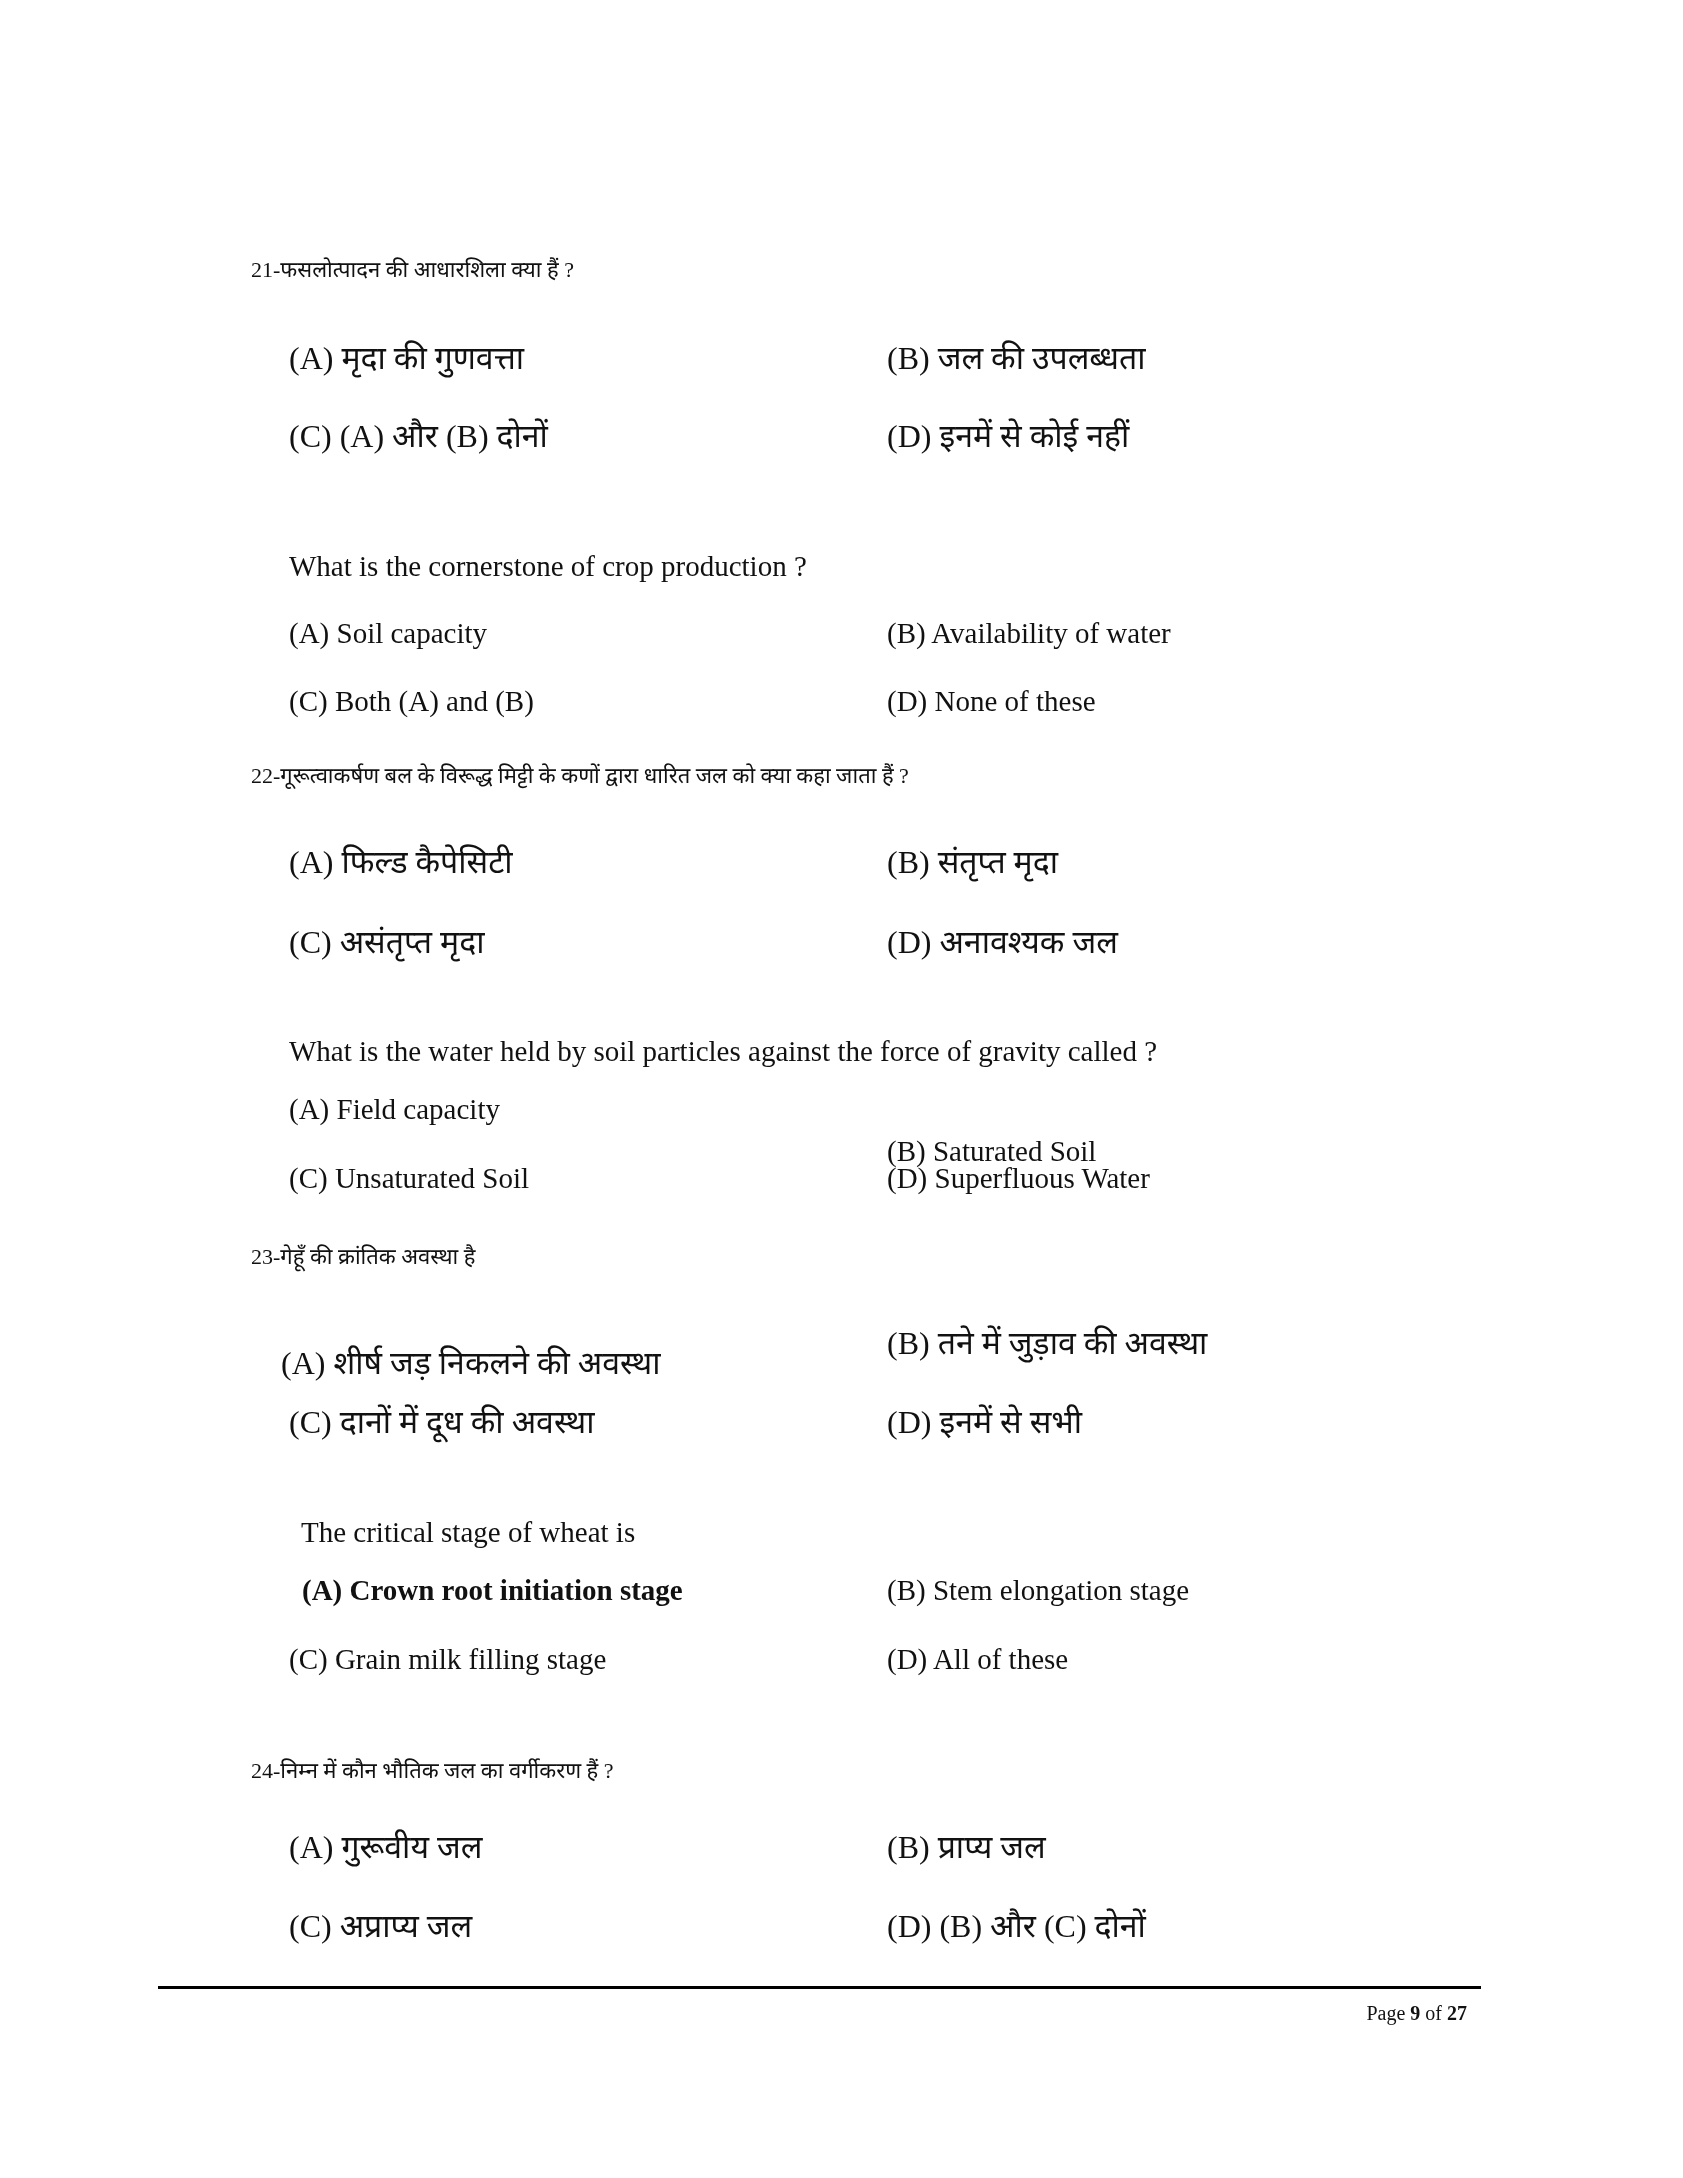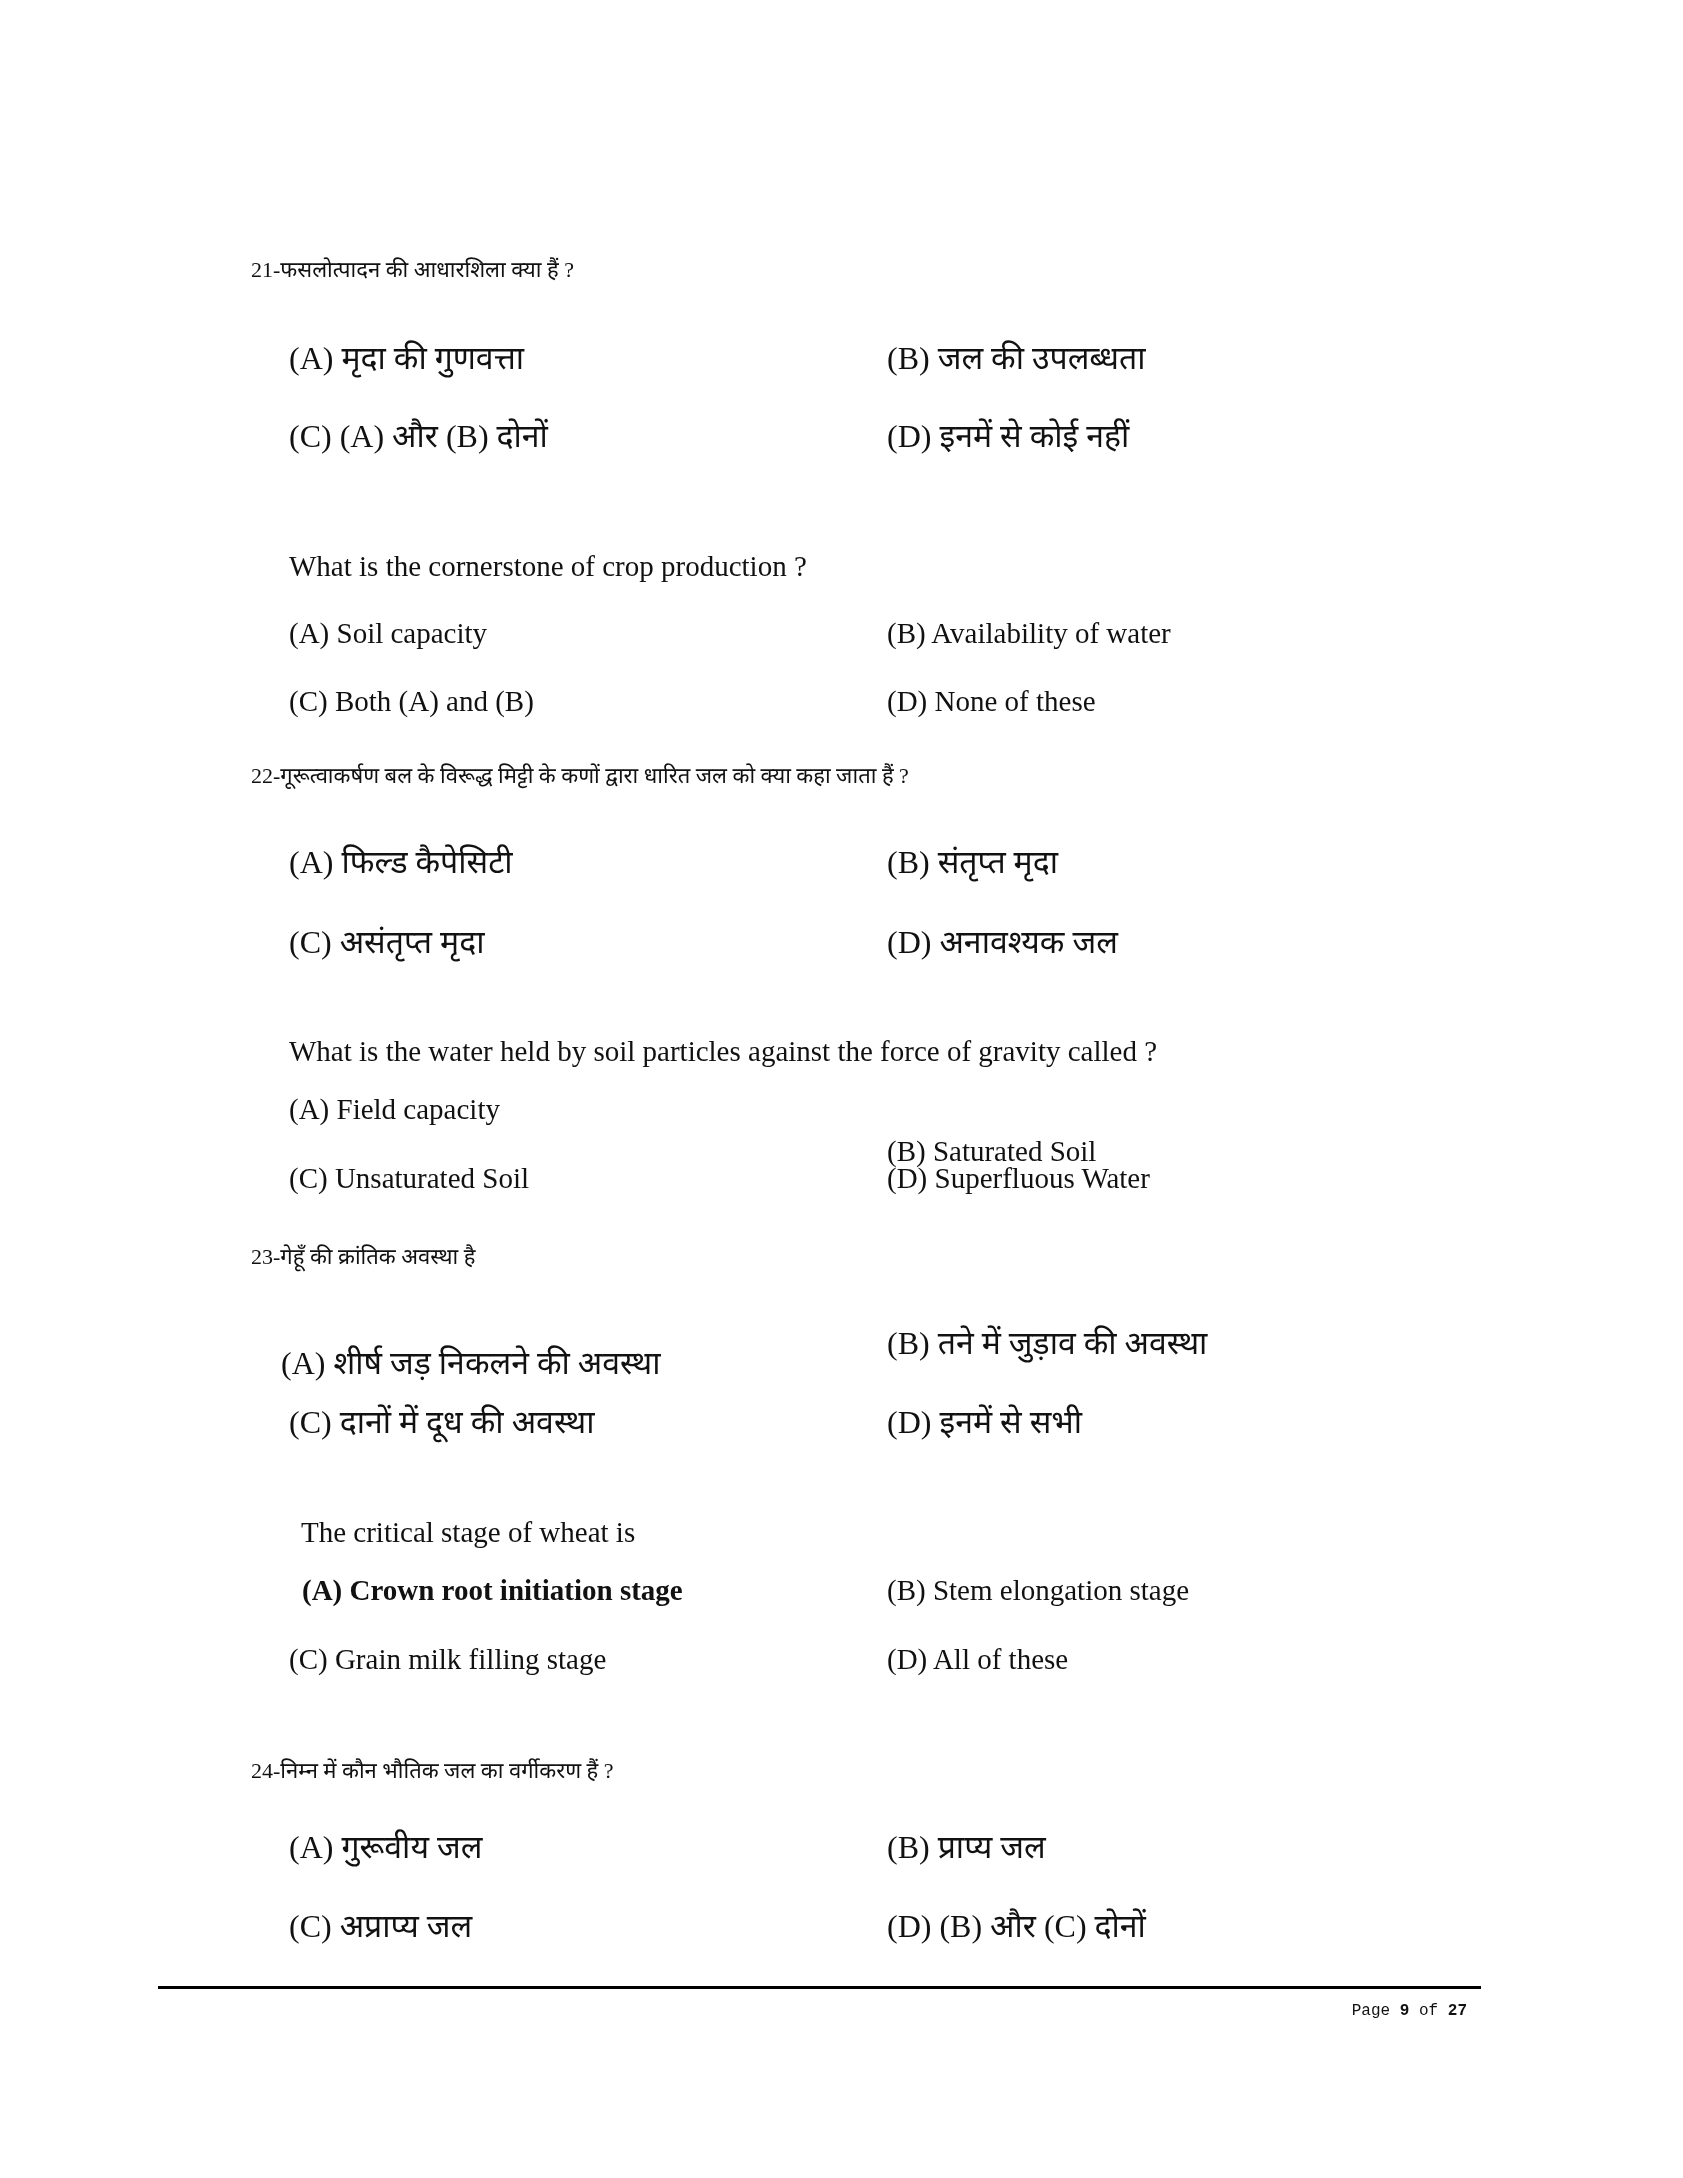--- a/index.html
+++ b/index.html
@@ -3,22 +3,22 @@
 <meta charset="utf-8">
 <style>
   html, body { margin:0; padding:0; background:#ffffff; }
   body { width:1683px; height:2178px; position:relative; overflow:hidden;
          font-family:"Liberation Serif", "DejaVu Serif", serif; color:#111; }
   .t { position:absolute; white-space:nowrap; line-height:1; }
   .q { font-size:22px; }
   .o { font-size:32px; }
   .e { font-size:29px;margin-top:31px; }
   .hr { position:absolute; left:158px; width:1323px; top:1986px; height:3px; background:#000; }
-  .footer { position:absolute; right:216px; top:2002px; font-family:Liberation Mono, monospace;
-            font-size:16px; color:#111; }
+  .footer { position:absolute; right:216px; top:2002px; font-family:Liberation Serif, serif;
+            font-size:20px; color:#111; }
   .footer b { font-weight:bold; }
 </style>
 </head>
 <body>
 
 <div class="t q" style="left:251px;top:259px;"><span>21-</span><span>फसलोत्पादन की आधारशिला क्या हैं ?</span></div>
 <div class="t o" style="left:289px;top:342px;">(A) मृदा की गुणवत्ता</div>
 <div class="t o" style="left:887px;top:342px;">(B) जल की उपलब्धता</div>
 <div class="t o" style="left:289px;top:420px;">(C) (A) और (B) दोनों</div>
 <div class="t o" style="left:887px;top:420px;">(D) इनमें से कोई नहीं</div>

